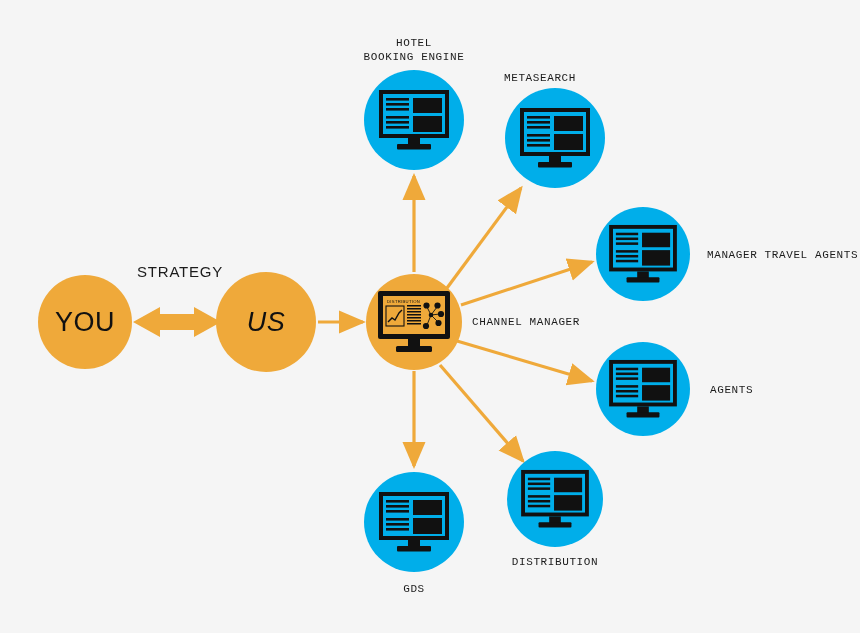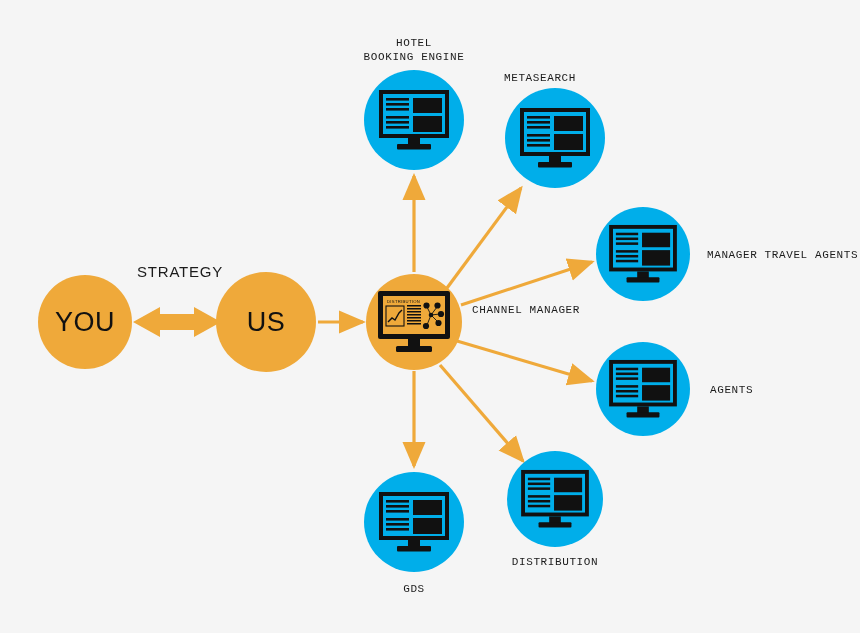--- a/index.html
+++ b/index.html
@@ -92,21 +92,21 @@
 
     <line x1="414" y1="371" x2="414" y2="466" stroke="#efa93a" stroke-width="3.2" marker-end="url(#arrowThin)"></line>
   </svg>
 
   <div class="strategy-label" style="left:137px; top:263px;">STRATEGY</div>
 
   <div class="node node-orange" style="left:38px; top:275px; width:94px; height:94px;">
     <span class="node-text">YOU</span>
   </div>
 
-  <div class="node node-orange" style="left:216px; top:272px; width:100px; height:100px;">
+  <div class="node node-orange" style="left:216px; top:272px; width:100px; height:100px;font-style:italic;">
     <span class="node-text">US</span>
   </div>
 
   <div class="node node-orange" style="left:366px; top:274px; width:96px; height:96px;">
     <span>
       <svg class="icon-svg" width="76" height="66" viewBox="0 0 76 66" xmlns="http://www.w3.org/2000/svg">
 
         <rect x="2" y="2" width="72" height="48" rx="2" fill="#111111"></rect>
         <rect x="7" y="7" width="62" height="38" fill="#efa93a"></rect>
 
@@ -139,21 +139,21 @@
           <circle cx="65" cy="25" r="3.1"></circle>
           <circle cx="62.5" cy="34" r="3.1"></circle>
           <circle cx="50" cy="37" r="3.1"></circle>
         </g>
 
         <rect x="32" y="50" width="12" height="8" fill="#111111"></rect>
         <rect x="20" y="57" width="36" height="6" rx="1.5" fill="#111111"></rect>
       </svg>
     </span>
   </div>
-  <div class="label left" style="left:472px; top:303px;">CHANNEL MANAGER</div>
+  <div class="label left" style="left:472px; top:315px;">CHANNEL MANAGER</div>
 
   <div class="node node-blue" style="left:364px; top:70px; width:100px; height:100px;">
     <span>
       <svg class="icon-svg" width="72" height="62" viewBox="0 0 72 62" xmlns="http://www.w3.org/2000/svg">
         <rect x="1" y="1" width="70" height="48" fill="#111111"></rect>
         <rect x="5" y="5" width="62" height="40" fill="#00aeea"></rect>
         <g fill="#111111">
           <rect x="8" y="9" width="23" height="2.6"></rect>
           <rect x="8" y="14" width="23" height="2.6"></rect>
           <rect x="8" y="19" width="23" height="2.6"></rect>

